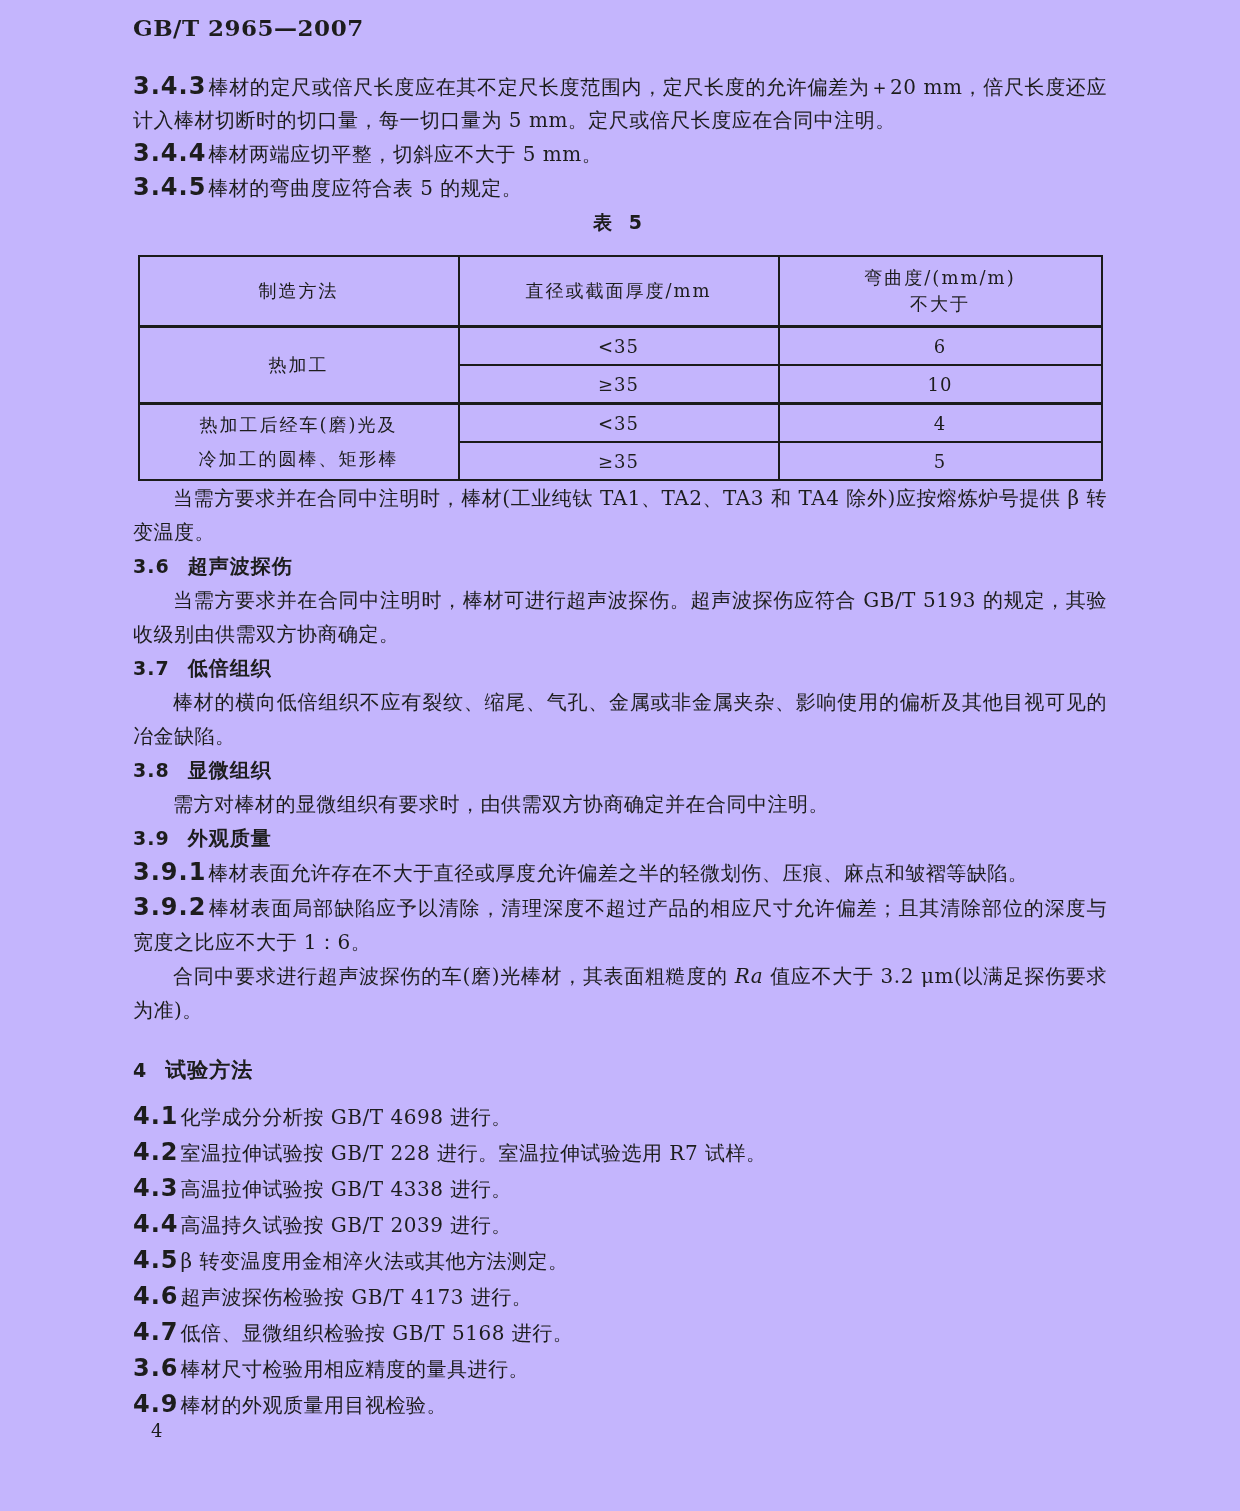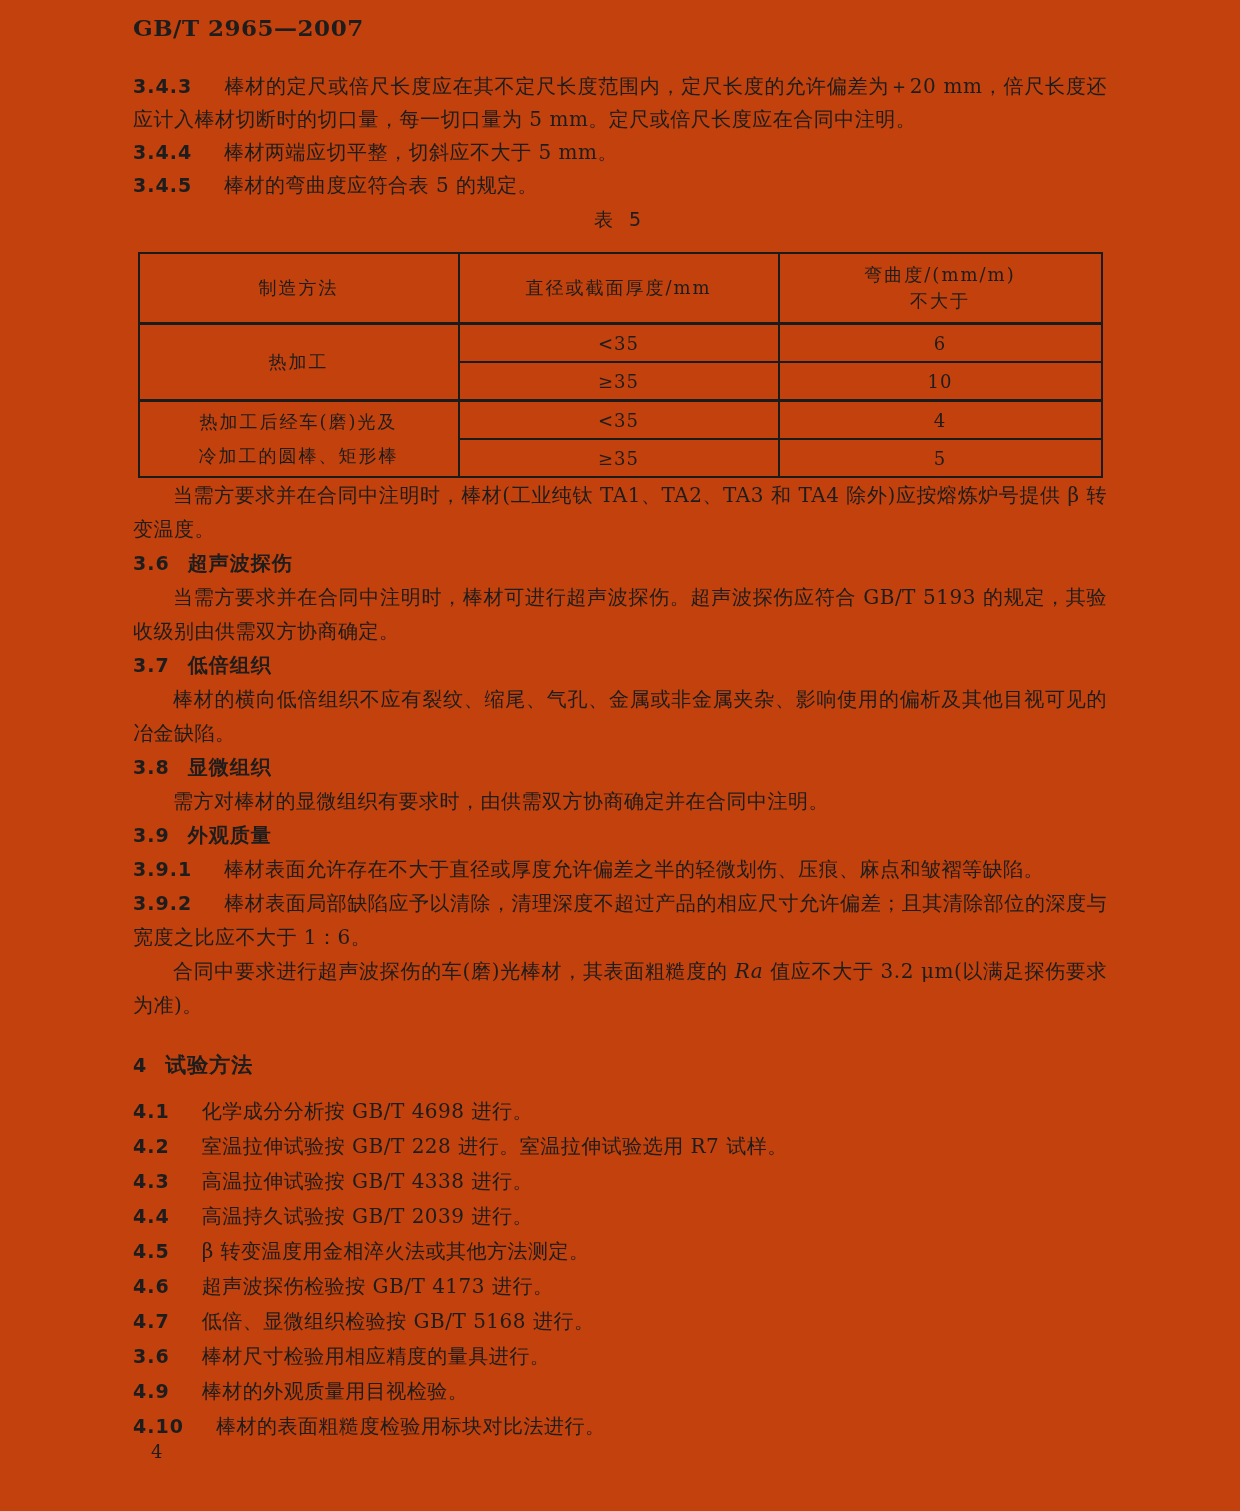--- a/index.html
+++ b/index.html
@@ -1,20 +1,20 @@
 <!DOCTYPE html>
 <html><head>
 <meta charset="utf-8">
 <style>
   html, body { margin: 0; padding: 0; background: #ffffff; }
   .page {
     position: relative;
     width: 1240px;
     height: 1511px;
-    background: #c2410c;
+    background: #c4b5fd;
     color: #1d1d1d;
     overflow: hidden;
     font-family: "DejaVu Serif", serif;
   }
   .content { padding: 0 133px; }
 
   .doc-header {
     padding-top: 14px;
     font-family: "DejaVu Serif", serif;
     font-weight: bold;
@@ -27,31 +27,31 @@
 
   .clause {
     font-size: 20px;
     line-height: 33px;
     text-align: justify;
     letter-spacing: 0.5px;
   }
   .num {
     font-family: "DejaVu Sans", sans-serif;
     font-weight: bold;
-    font-size: 19px;
+    font-size: 24px;
     letter-spacing: 1px;
-    margin-right: 32px;
+    margin-right: 2px;
   }
   .first-block { margin-top: 28px; }
 
   .table-title {
     margin-top: 4px;
     text-align: center;
     font-family: "DejaVu Sans", sans-serif;
-    font-weight: normal;
+    font-weight: bold;
     font-size: 19px;
     line-height: 26px;
     letter-spacing: 5px;
   }
 
   table.t5 {
     width: 963px;
     margin: 20px auto 0 auto;
     border-collapse: collapse;
     table-layout: fixed;
@@ -184,18 +184,17 @@
 
     <p class="sec tm tm-first"><span class="num">4.1</span><span>化学成分分析按 GB/T 4698 进行。</span></p>
     <p class="sec tm"><span class="num">4.2</span><span>室温拉伸试验按 GB/T 228 进行。室温拉伸试验选用 R7 试样。</span></p>
     <p class="sec tm"><span class="num">4.3</span><span>高温拉伸试验按 GB/T 4338 进行。</span></p>
     <p class="sec tm"><span class="num">4.4</span><span>高温持久试验按 GB/T 2039 进行。</span></p>
     <p class="sec tm"><span class="num">4.5</span><span>β 转变温度用金相淬火法或其他方法测定。</span></p>
     <p class="sec tm"><span class="num">4.6</span><span>超声波探伤检验按 GB/T 4173 进行。</span></p>
     <p class="sec tm"><span class="num">4.7</span><span>低倍、显微组织检验按 GB/T 5168 进行。</span></p>
     <p class="sec tm"><span class="num">3.6</span><span>棒材尺寸检验用相应精度的量具进行。</span></p>
     <p class="sec tm"><span class="num">4.9</span><span>棒材的外观质量用目视检验。</span></p>
-    <p class="sec tm"><span class="num">4.10</span><span>棒材的表面粗糙度检验用标块对比法进行。</span></p>
 
     <div class="page-num">4</div>
 
   </div>
 </div>
 
 </body></html>

